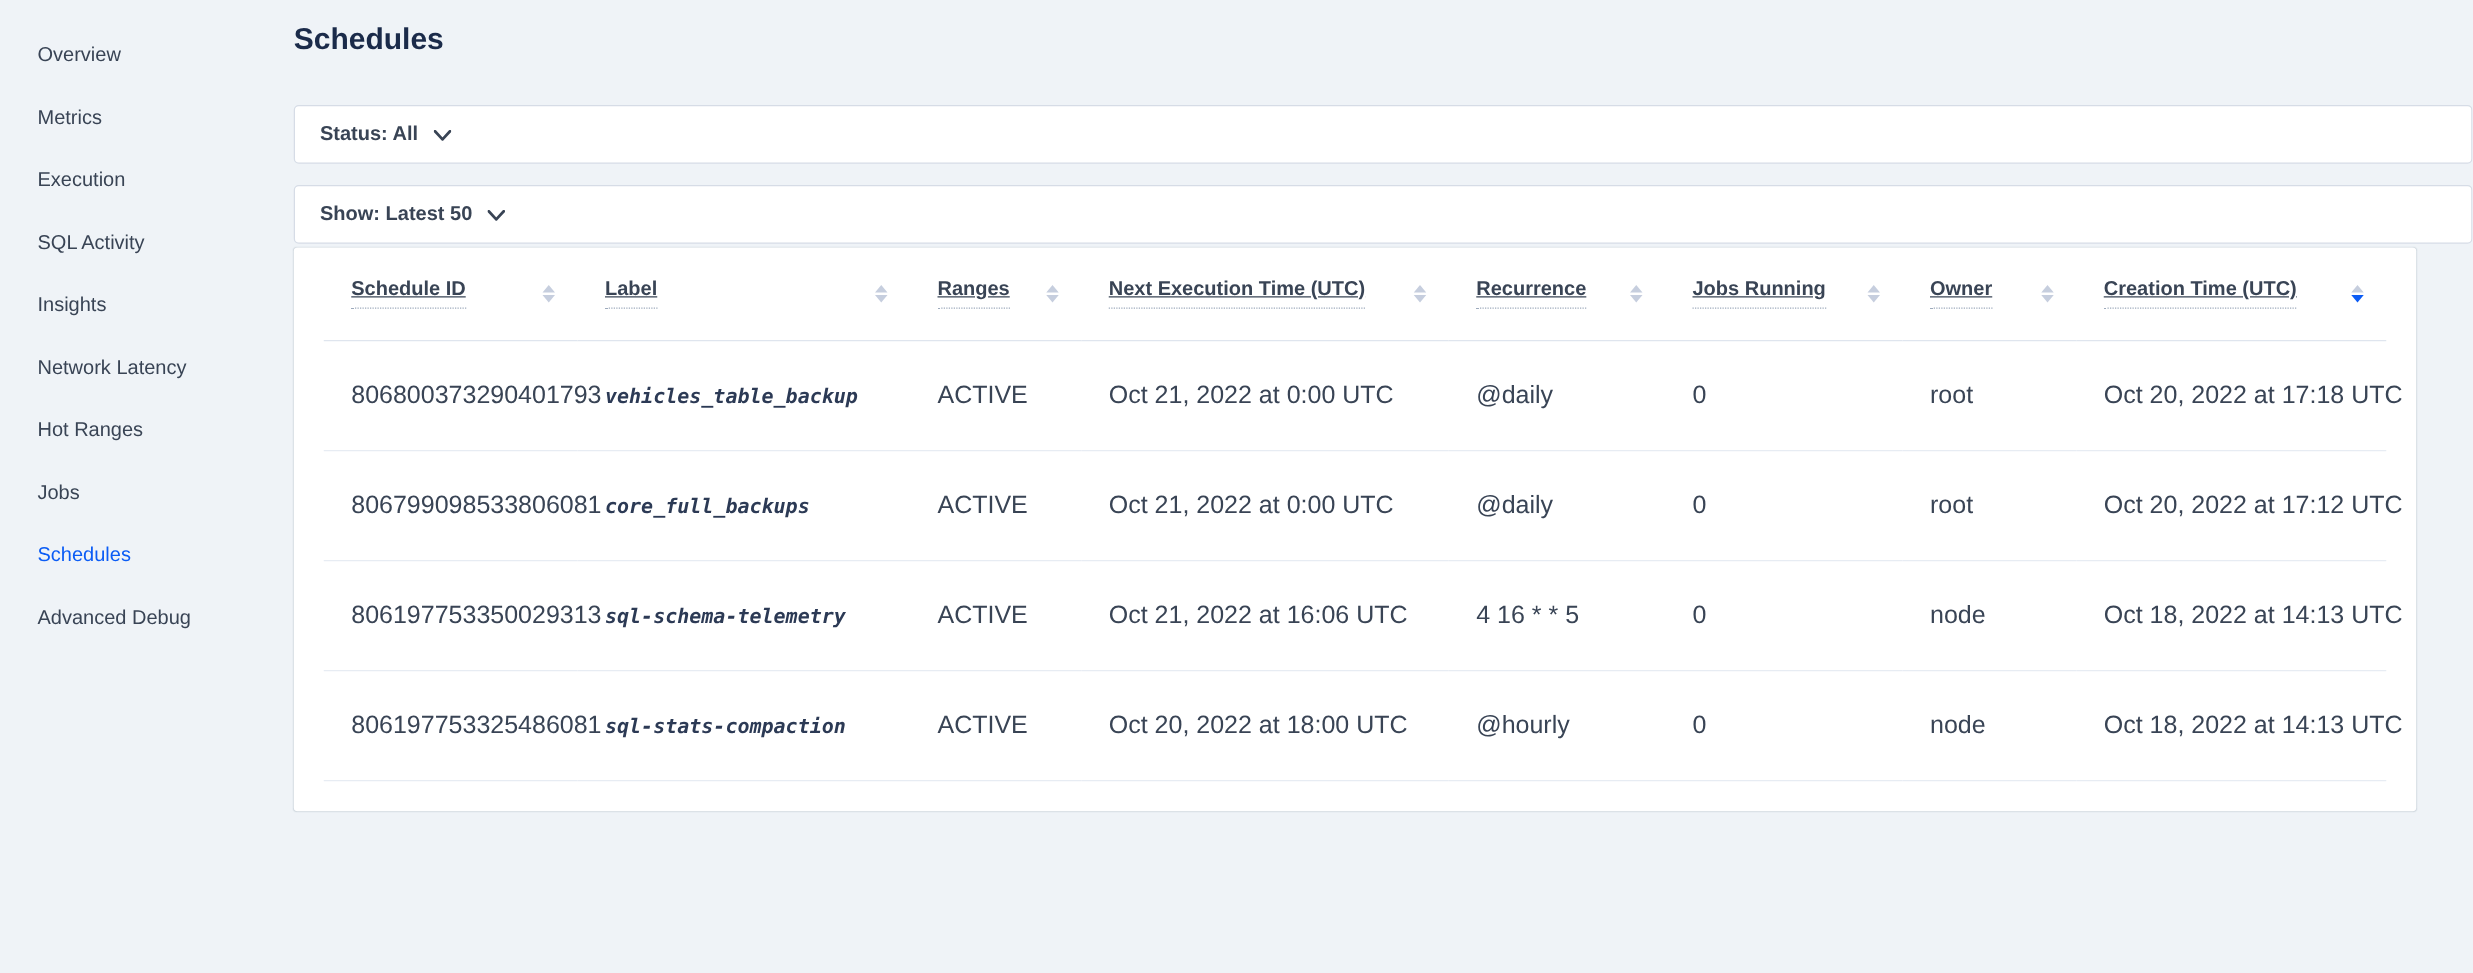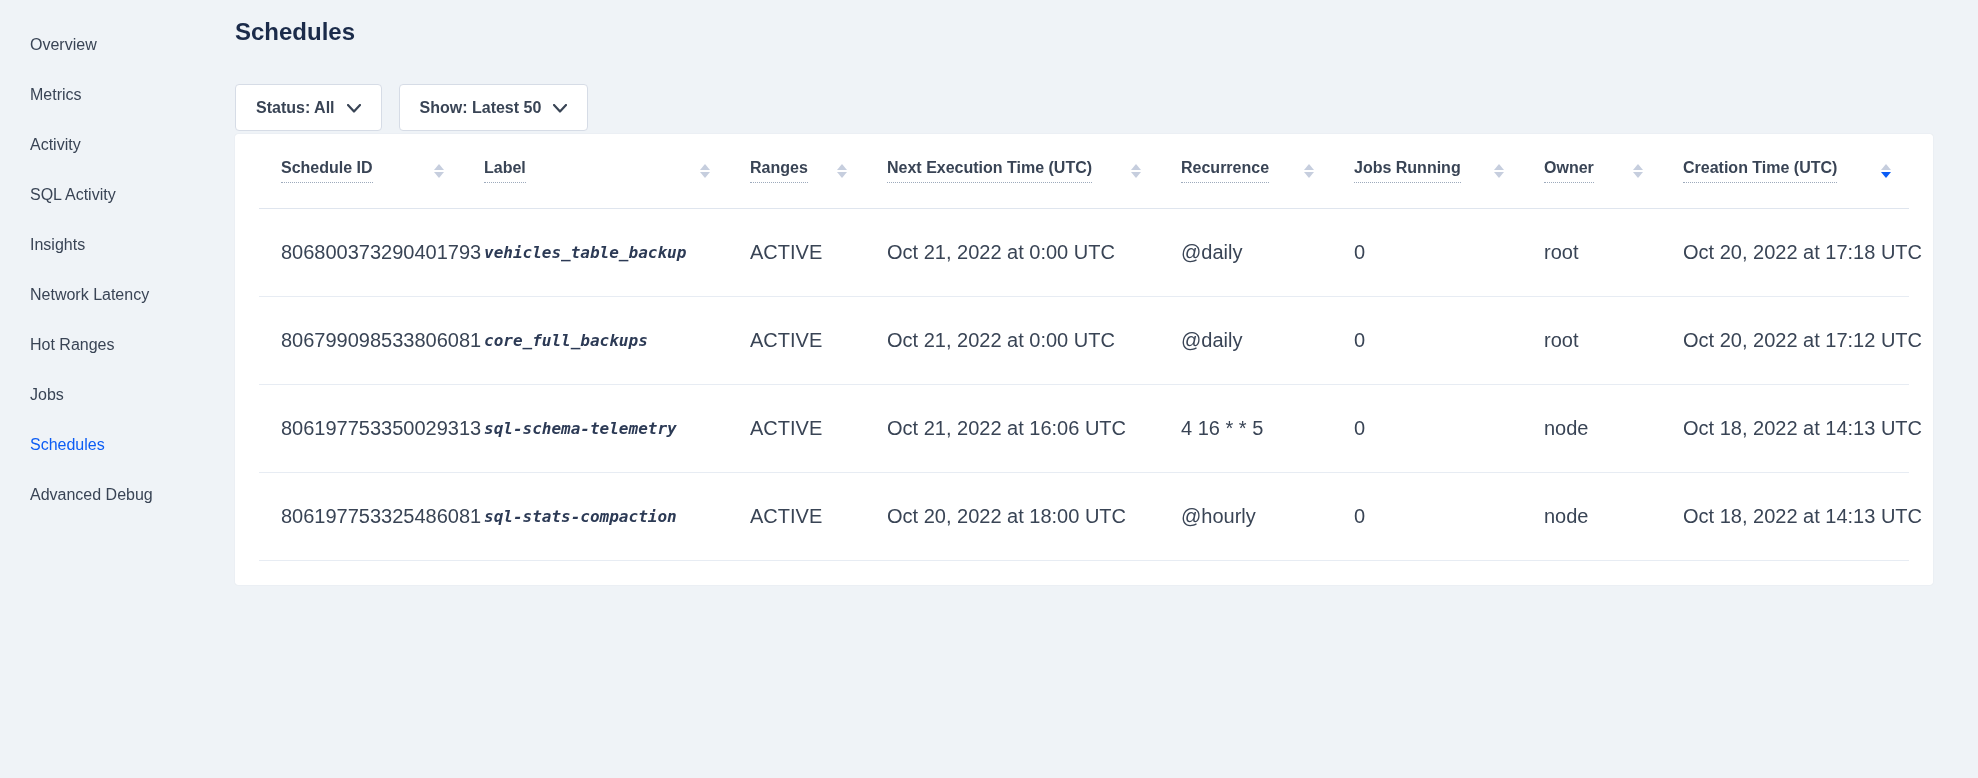--- a/index.html
+++ b/index.html
@@ -25,21 +25,21 @@
   }
   .nav-item.active { color: #0b5cf5; }
 
   
   .main { position: absolute; left: 235px; top: 0; right: 0; }
   .page-title {
     margin-top: 16px;
     font-size: 24px; font-weight: 700; color: #1b2b4a;
     line-height: 32px;
   }
-  .filters { display: flex; gap: 17px; margin-top: 36px; }
+  .filters { display: flex; gap: 17px; margin-top: 36px; flex-direction: column; }
   .dropdown {
     display: inline-flex; align-items: center; gap: 12px;
     height: 47px; padding: 0 20px;
     background: #ffffff;
     border: 1px solid #d6dce6; border-radius: 4px;
     font-size: 16px; font-weight: 700; color: #394455;
     cursor: pointer;
   }
   .chevron { display: inline-flex; margin-top: 2px; }
 
@@ -63,20 +63,21 @@
     padding-left: 22px; padding-right: 40px;
     font-size: 16px; font-weight: 700; color: #394455;
     position: relative; white-space: nowrap;
     border-bottom: 1px solid #dfe5ee;
     cursor: pointer;
   }
   thead th .th-label {
     display: inline-block;
     border-bottom: 1px dotted #9daabc;
     padding-bottom: 5px;
+    text-decoration: underline;
   }
   .sort-icon {
     position: absolute; right: 18px; top: 50%; transform: translateY(-50%);
     display: flex; flex-direction: column; align-items: center; gap: 2px;
   }
   .tri-up {
     width: 0; height: 0;
     border-left: 5px solid transparent; border-right: 5px solid transparent;
     border-bottom: 6px solid #c6cede;
   }
@@ -100,21 +101,21 @@
   }
 </style>
 </head>
 <body>
 
 <div class="app">
 
   <nav class="sidebar">
     <div class="nav-item">Overview</div>
     <div class="nav-item">Metrics</div>
-    <div class="nav-item">Activity</div>
+    <div class="nav-item">Execution</div>
     <div class="nav-item">SQL Activity</div>
     <div class="nav-item">Insights</div>
     <div class="nav-item">Network Latency</div>
     <div class="nav-item">Hot Ranges</div>
     <div class="nav-item">Jobs</div>
     <div class="nav-item active">Schedules</div>
     <div class="nav-item">Advanced Debug</div>
   </nav>
 
   <div class="main">

